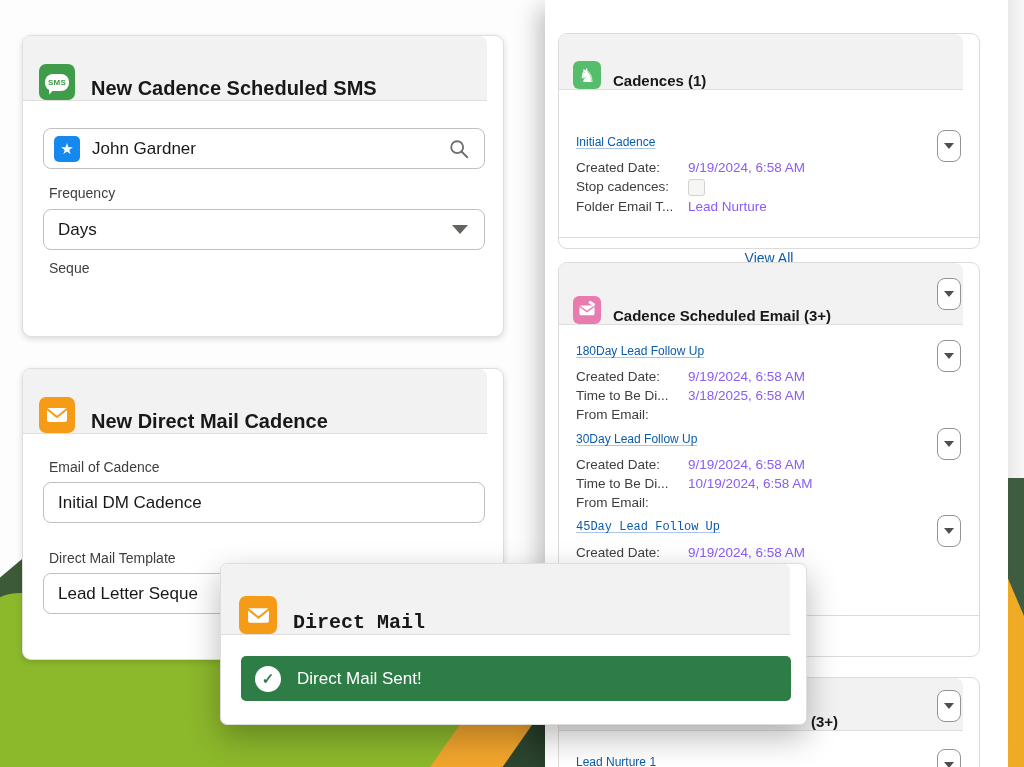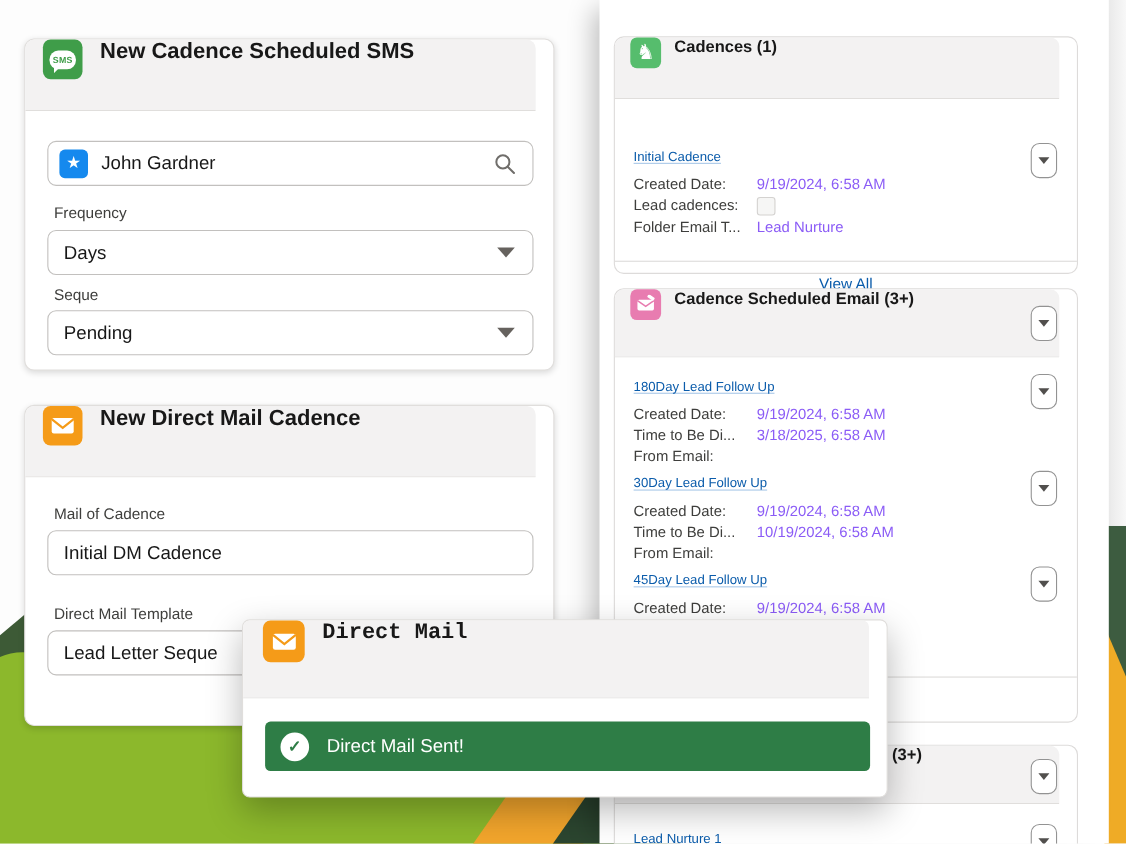--- a/index.html
+++ b/index.html
@@ -18,21 +18,21 @@
   .bg-right-green{left:1004px;top:478px;width:20px;height:138px;background:#3d5c40;
                   clip-path:polygon(0 0,100% 0,100% 100%,0 66%);z-index:3;}
 
   
   .right-panel{left:545px;top:0;width:463px;height:767px;background:#fff;z-index:5;
                box-shadow:-14px 0 22px -8px rgba(0,0,0,.25);}
 
   
   .card{background:#fff;border:1px solid #e0dedc;border-radius:9px;box-shadow:0 2px 6px rgba(0,0,0,.14);}
   .card-hdr{position:absolute;left:0;top:0;right:16px;background:#f3f2f2;border-bottom:1px solid #e0dedc;
-            border-radius:8px 8px 0 0;display:flex;align-items:flex-start;}
+            border-radius:8px 8px 0 0;display:flex;align-items:flex-end;}
   .icon-tile{display:flex;align-items:center;justify-content:center;border-radius:7px;flex:0 0 auto;}
   .hdr-title{font-weight:bold;color:#181818;}
 
   .rel-card{background:#fff;border:1px solid #dddbda;border-radius:9px;z-index:6;}
   .rel-title{font-size:15px;font-weight:bold;color:#181818;}
 
   .field-label{font-size:14px;color:#3e3e3c;}
   .input-box{background:#fff;border:1.5px solid #c2c0be;border-radius:8px;display:flex;align-items:center;}
   .input-text{font-size:17px;font-weight:normal;color:#181818;white-space:nowrap;overflow:hidden;}
   .combo-arrow{width:0;height:0;border-left:8px solid transparent;border-right:8px solid transparent;
@@ -89,21 +89,21 @@
     </div>
     <span class="abs rec-link" style="left:17px;top:101px;">Initial Cadence</span>
     <div class="abs dd-btn" style="left:378px;top:96px;">
       <div class="dd-tri"></div>
     </div>
     <div class="abs frow" style="left:17px;top:124px;">
       <span class="flabel">Created Date:</span>
       <span class="fval">9/19/2024, 6:58 AM</span>
     </div>
     <div class="abs frow" style="left:17px;top:143px;">
-      <span class="flabel">Lead cadences:</span>
+      <span class="flabel">Stop cadences:</span>
       <span class="checkbox" style="margin-top:2px;"></span>
     </div>
     <div class="abs frow" style="left:17px;top:163px;">
       <span class="flabel">Folder Email T...</span>
       <span class="fval">Lead Nurture</span>
     </div>
     <div class="abs" style="left:0;top:203px;width:420px;border-top:1px solid #dddbda;"></div>
     <div class="abs view-all" style="left:0;top:216px;width:420px;">View All</div>
   </div>
 
@@ -149,21 +149,21 @@
     </div>
     <div class="abs frow" style="left:17px;top:211px;">
       <span class="flabel">Time to Be Di...</span>
       <span class="fval">10/19/2024, 6:58 AM</span>
     </div>
     <div class="abs frow" style="left:17px;top:230px;">
       <span class="flabel">From Email:</span>
       <span class="fval"></span>
     </div>
 
-    <span class="abs rec-link" style="left:17px;top:257px;">45Day Lead Follow Up</span>
+    <span class="abs rec-link" style="left:17px;top:257px;font-family:Liberation Mono, monospace;">45Day Lead Follow Up</span>
     <div class="abs dd-btn" style="left:378px;top:252px;">
       <div class="dd-tri"></div>
     </div>
     <div class="abs frow" style="left:17px;top:280px;">
       <span class="flabel">Created Date:</span>
       <span class="fval">9/19/2024, 6:58 AM</span>
     </div>
 
     <div class="abs" style="left:0;top:352px;width:420px;border-top:1px solid #dddbda;"></div>
     <div class="abs view-all" style="left:0;top:365px;width:420px;">View All</div>
@@ -200,37 +200,33 @@
         <circle cx="10" cy="10" r="6.5" fill="none" stroke="#706e6b" stroke-width="2"></circle>
         <line x1="15" y1="15" x2="21" y2="21" stroke="#706e6b" stroke-width="2" stroke-linecap="round"></line>
       </svg>
     </div>
     <span class="abs field-label" style="left:26px;top:149px;">Frequency</span>
     <div class="abs input-box" style="left:20px;top:173px;width:440px;height:39px;">
       <span class="input-text" style="margin-left:14px;">Days</span>
       <div class="abs combo-arrow" style="right:16px;top:15px;"></div>
     </div>
     <span class="abs field-label" style="left:26px;top:224px;">Seque</span>
-    <div class="abs input-box" style="left:20px;top:246px;width:440px;height:39px;">
-      <span class="input-text" style="margin-left:14px;">Pending</span>
-      <div class="abs combo-arrow" style="right:16px;top:15px;"></div>
-    </div>
   </div>
 
   <div class="abs card" style="left:22px;top:368px;width:480px;height:290px;z-index:10;">
     <div class="card-hdr" style="height:64px;">
       <div class="icon-tile" style="width:36px;height:36px;margin-left:16px;background:#f59b18;">
         <svg width="24" height="24" viewBox="0 0 24 24">
           <rect x="2" y="5" width="20" height="14" rx="2" fill="#ffffff"></rect>
           <path d="M2 6l10 8L22 6" stroke="#f59b18" stroke-width="2" fill="none"></path>
         </svg>
       </div>
       <span class="hdr-title" style="margin-left:16px;font-size:20px;">New Direct Mail Cadence</span>
     </div>
-    <span class="abs field-label" style="left:26px;top:90px;">Mail of Cadence</span>
+    <span class="abs field-label" style="left:26px;top:90px;">Email of Cadence</span>
     <div class="abs input-box" style="left:20px;top:113px;width:440px;height:39px;">
       <span class="input-text" style="margin-left:14px;">Initial DM Cadence</span>
     </div>
     <span class="abs field-label" style="left:26px;top:181px;">Direct Mail Template</span>
     <div class="abs input-box" style="left:20px;top:204px;width:440px;height:39px;">
       <span class="input-text" style="margin-left:14px;">Lead Letter Seque</span>
     </div>
   </div>
 
   <div class="abs card" style="left:220px;top:563px;width:585px;height:160px;z-index:20;

